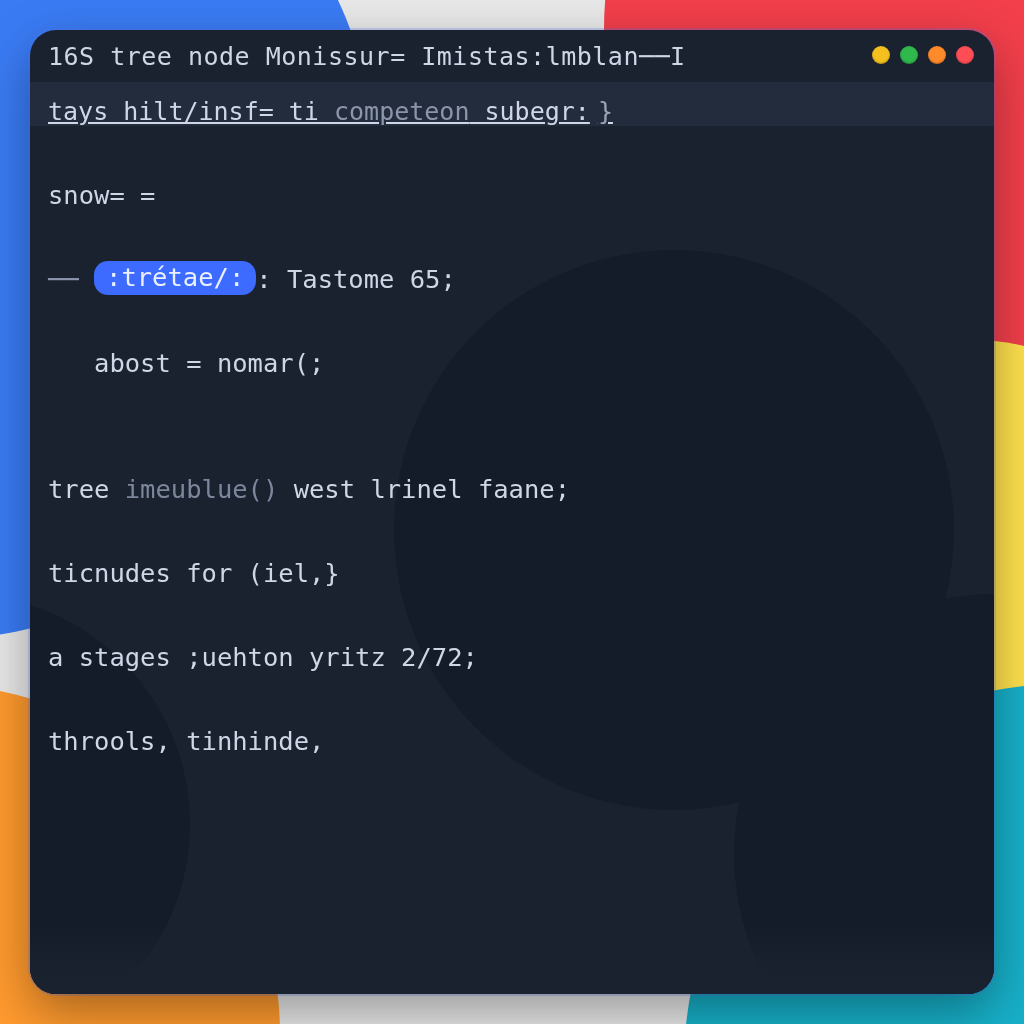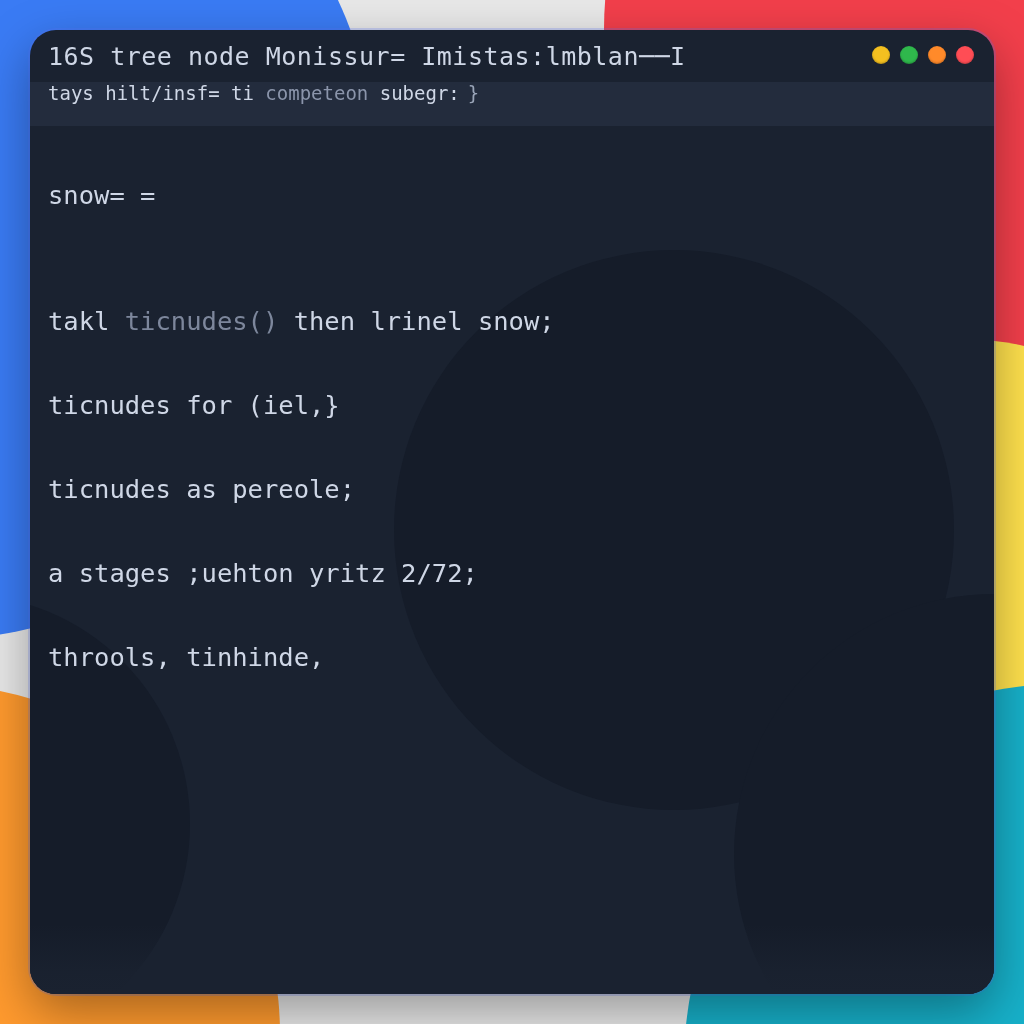--- a/index.html
+++ b/index.html
@@ -48,25 +48,26 @@
   .dot { width:18px; height:18px; border-radius:50%; box-shadow: inset 0 -1px 2px rgba(0,0,0,.25); }
   .dot.y { background:#f4c020; }
   .dot.g { background:#2fb84c; }
   .dot.o { background:#ff8a2a; }
   .dot.r { background:#ff4d55; }
 
   .tabbar {
     position: relative;
     height: 44px;
     background: #232c3d;
-    display:flex; align-items:flex-start;
+    display:flex; align-items:flex-end;
     padding: 0 18px;
-    font-size: 19px;
+    font-size: 25px;
     color:#cfd7e6;
     z-index: 2;
+    text-decoration: underline;
   }
   .tabbar .dim { color:#8b95ab; }
   .tabbar .brace { color:#9aa5b8; margin-left:8px; }
 
   .content {
     position: relative;
     z-index: 2;
     padding: 6px 18px 0 18px;
     font-size: 25.5px;
     line-height: 42px;
@@ -118,24 +119,25 @@
       <span class="dot r"></span>
     </div>
   </div>
 
   <div class="tabbar">
     <span><span>tays hilt/insf= ti </span><span class="dim">competeon</span><span> subegr:</span><span class="brace">}</span></span>
   </div>
 
   <div class="content">
 <span class="line"><span>snow= =</span></span>
+<span class="line"><span class="dash">── </span><span class="pill">:trétae/:</span><span>: Tastome 65;</span></span>
+<span class="line"><span>   abost = nomar(;</span></span>
 <span class="line"><span></span></span>
-<span class="line"><span>takl </span><span class="muted">ticnudes()</span><span> then lrinel snow;</span></span>
+<span class="line"><span>tree </span><span class="muted">imeublue()</span><span> west lrinel faane;</span></span>
 <span class="line"><span>ticnudes for (iel,}</span></span>
-<span class="line"><span>ticnudes as pereole;</span></span>
 <span class="line"><span>a stages ;uehton yritz 2/72;</span></span>
 <span class="line"><span>throols, tinhinde,</span></span>
 
 
 
 
 
 
 
 

